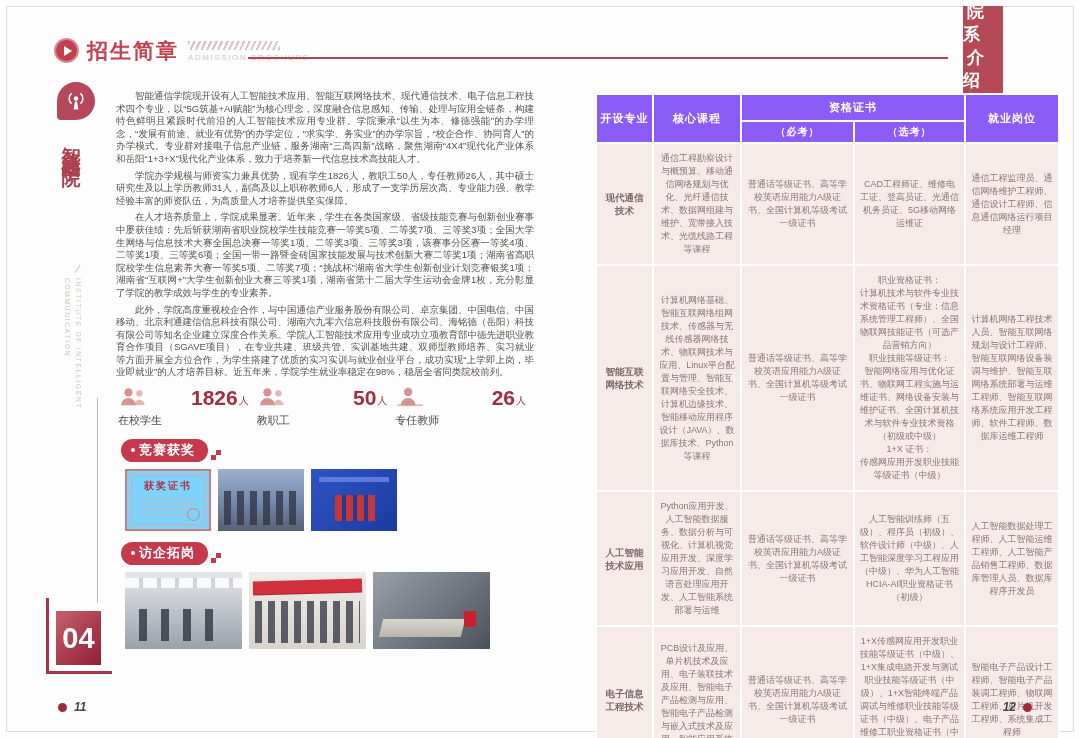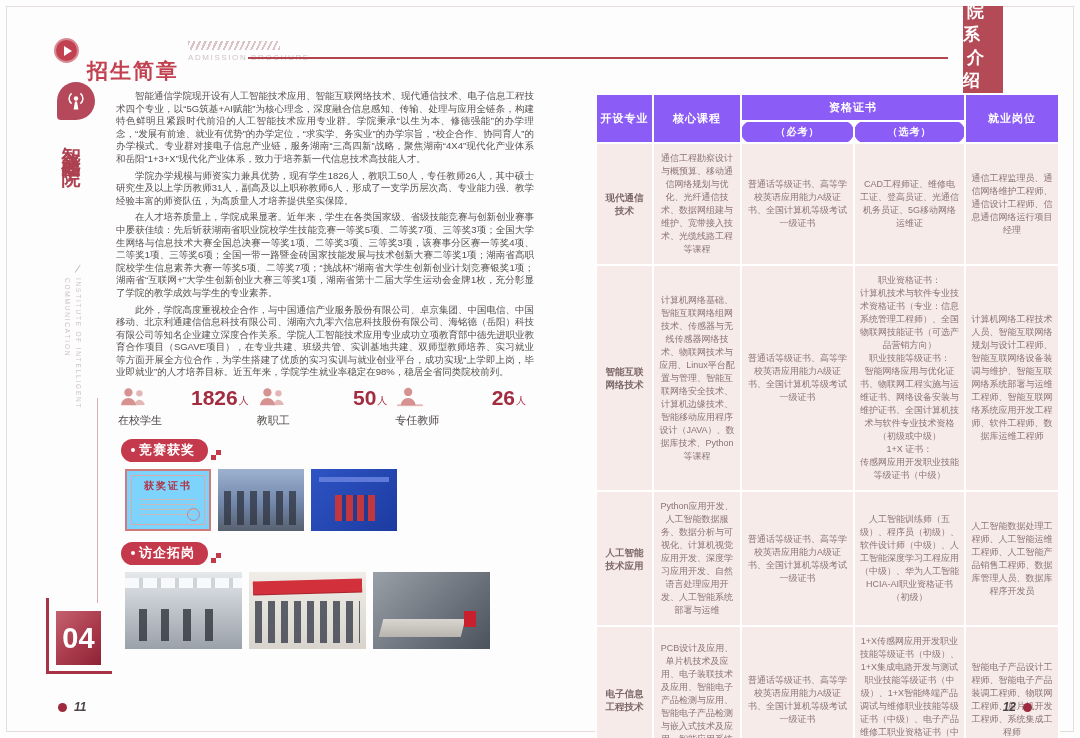--- a/index.html
+++ b/index.html
@@ -6,21 +6,21 @@
   html,body { width:1080px; height:738px; background:#f3f1f0; }
   .canvas { position:relative; width:1080px; height:738px; background:#fefdfd;
             font-family:"Liberation Sans", sans-serif; overflow:hidden; }
   .frame { position:absolute; inset:6px; border:1px solid #e4dcdc; }
 
   
   .brochure-header { position:absolute; left:54px; top:38px; display:flex; align-items:flex-start; }
   .logo-circle { width:25px; height:25px; border-radius:50%; background:#c24150; border:2px solid #d88a93;
                  display:flex; align-items:center; justify-content:center; }
   .logo-tri { width:0; height:0; border-left:8px solid #fff; border-top:5px solid transparent; border-bottom:5px solid transparent; margin-left:2px; }
-  .brochure-title { font-size:21px; font-weight:700; color:#c24150; letter-spacing:2px; margin-left:8px; line-height:25px;margin-top:20px; }
+  .brochure-title { font-size:21px; font-weight:700; color:#c24150; letter-spacing:2px; margin-left:8px; line-height:25px; }
   .subtitle-block { margin-left:9px; padding-top:3px; }
   .hatch { width:92px; height:9px;
            background:repeating-linear-gradient(115deg,#d9c3c7 0 2px,transparent 2px 5px); }
   .subtitle { font-size:8px; color:#cfc3c4; letter-spacing:1.6px; margin-top:3px; white-space:nowrap; }
   .header-rule { position:absolute; left:248px; top:57px; width:700px; height:2px; background:#b2454f; }
 
   
   .corner-tab { position:absolute; left:963px; top:6px; width:40px; height:93px; background:#b54a57;
                 color:#fff; display:flex; flex-direction:column; align-items:center; justify-content:center; }
   .tab-line { font-size:17px; font-weight:700; letter-spacing:4px; line-height:23px; text-indent:4px; }
@@ -93,21 +93,21 @@
   .photo-meeting { background:linear-gradient(135deg,#9aa0a8 0%,#6b717a 60%,#4c525b 100%); }
   .photo-meeting::before { content:""; position:absolute; left:8px; bottom:12px; width:70%; height:18px;
               background:linear-gradient(#d8d5cf,#b9b5ae); transform:skewX(-14deg); }
   .photo-meeting::after { content:""; position:absolute; right:14px; bottom:22px; width:12px; height:16px; background:#c8202c; }
 
   
   .tbl-wrap { position:absolute; left:595px; top:93px; width:463px; }
   table.tbl { border-collapse:collapse; width:463px; table-layout:fixed; }
   .tbl th, .tbl td { border:2px solid #fff; vertical-align:middle; text-align:center; }
   .tbl thead th { background:#8b5cf6; color:#fff; font-size:11px; font-weight:700; letter-spacing:1px; padding:5px 2px; }
-  .tbl thead .sub th { font-size:10px; padding:3px 2px;border-radius:11px; }
+  .tbl thead .sub th { font-size:10px; padding:3px 2px; }
   .tbl td { background:#f6ebe9; color:#8b7474; font-size:9px; line-height:13px; padding:8px 5px;
             white-space:pre-line; }
   .tbl td.major { font-size:9.5px; font-weight:700; color:#7d6868; }
 
   
   .page-no { position:absolute; bottom:24px; display:flex; align-items:center; font-size:12px; font-weight:700;
              font-style:italic; color:#4c4545; }
   .page-no .dot { width:9px; height:9px; border-radius:50%; background:#9e2b3d; }
   .page-no.left { left:58px; } .page-no.left .dot { margin-right:7px; }
   .page-no.right { right:48px;margin-top:8px; } .page-no.right .dot { margin-left:7px; }

